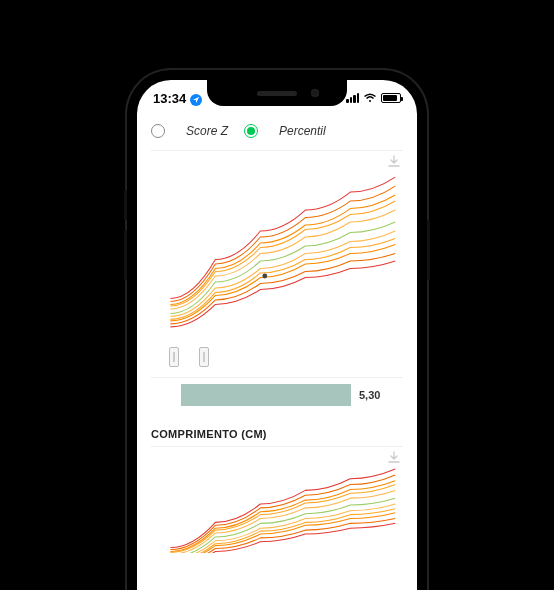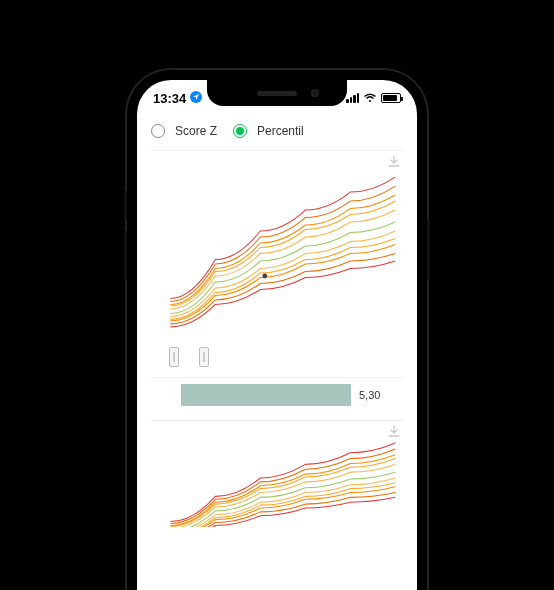--- a/index.html
+++ b/index.html
@@ -73,21 +73,21 @@
   .status-bar {
     height: 36px;
     display: flex;
     justify-content: space-between;
     align-items: center;
     padding: 0 16px;
     font-size: 13px;
     font-weight: 600;
     color: #000;
   }
-  .status-left { display: flex; align-items: flex-start; gap: 4px; }
+  .status-left { display: flex; align-items: flex-end; gap: 4px; }
   .loc-icon {
     width: 12px; height: 12px;
     background: #0a84ff;
     border-radius: 50%;
     display: flex;
     align-items: center;
     justify-content: center;
   }
   .loc-icon svg { width: 8px; height: 8px; fill: #fff; }
   .status-right { display: flex; align-items: center; gap: 4px; }
@@ -119,22 +119,23 @@
   .radio-row {
     display: flex;
     gap: 16px;
     padding: 8px 0 12px 0;
     font-size: 12px;
     color: #333;
   }
   .radio {
     display: flex;
     align-items: flex-start;
-    gap: 10px;
+    gap: 21px;
     cursor: pointer;
+    font-style: italic;
   }
   .radio-circle {
     width: 14px; height: 14px;
     border: 1.5px solid #888;
     border-radius: 50%;
     display: flex;
     align-items: center;
     justify-content: center;
   }
   .radio-circle.checked { border-color: #00c853; }
@@ -147,20 +148,21 @@
     font-size: 11px;
     font-weight: 700;
     color: #222;
     letter-spacing: 0.3px;
     padding: 8px 0 6px 0;
   }
   .divider { height: 1px; background: #eee; }
   .chart-card {
     position: relative;
     padding: 6px 0 0 0;
+    font-weight: bold;
   }
   .download-icon {
     position: absolute;
     top: 4px; right: 2px;
     width: 14px; height: 14px;
     opacity: 0.35;
   }
   .chart-svg { width: 100%; height: 190px; display: block; }
   .slider-row {
     display: flex;
@@ -284,20 +286,21 @@
           <div class="slider"></div>
         </div>
         <div class="divider"></div>
 
         <div class="bar-row">
           <div class="bar"></div>
           <span class="bar-value">5,30</span>
         </div>
       </div>
 
+      <div class="section-title">COMPRIMENTO (CM)</div>
       <div class="divider"></div>
 
       <div class="chart-card">
         <div class="download-icon">
           <svg viewBox="0 0 14 14">
               <path d="M7 1 L7 8 M4 5 L7 8 L10 5 M2 11 L12 11" stroke="#666" stroke-width="1.3" fill="none" stroke-linecap="round"></path>
             </svg>
         </div>
         <svg class="chart-svg-2" id="chart2" viewBox="0 0 260 100">
             <path d="M 20 115 Q 43.2 115 66.4 100 Q 89.60000000000001 100 112.80000000000001 90 Q 136 90 159.2 82 Q 182.4 82 205.60000000000002 76 Q 228.8 76 252 71" stroke="#e53935" stroke-width="1.1" fill="none"></path>

